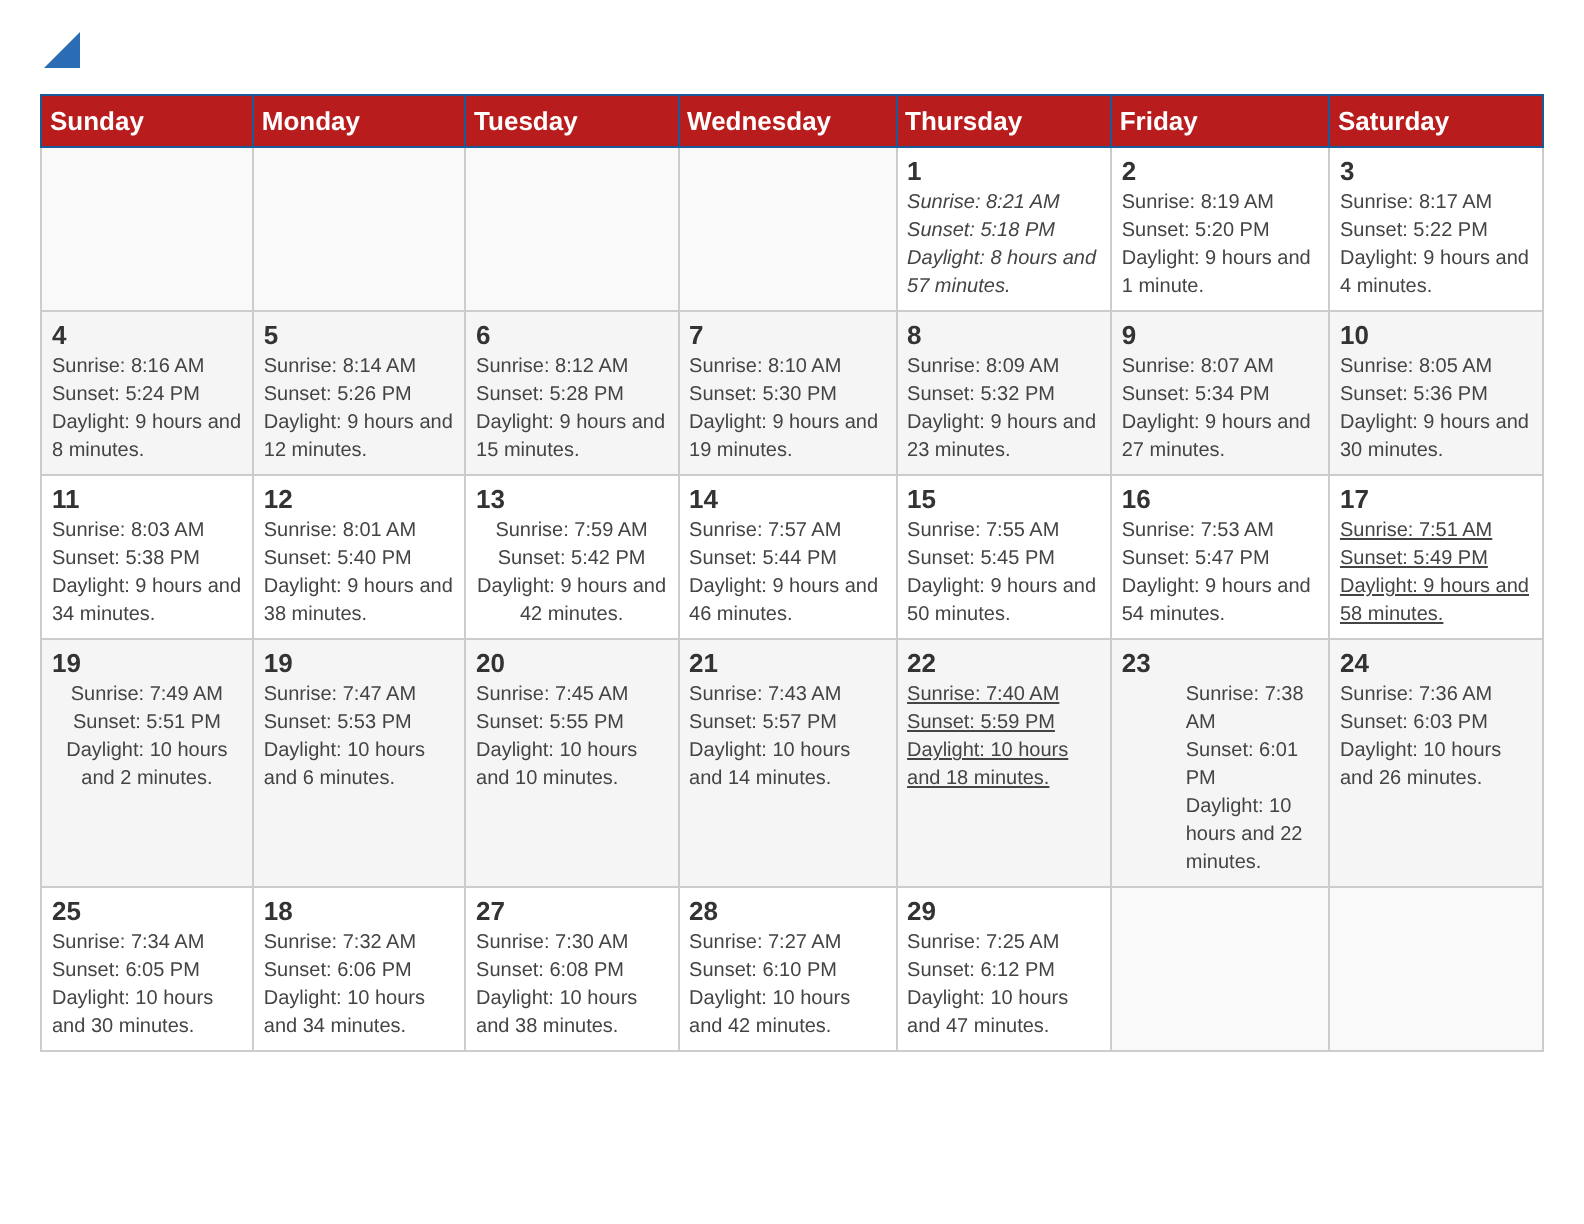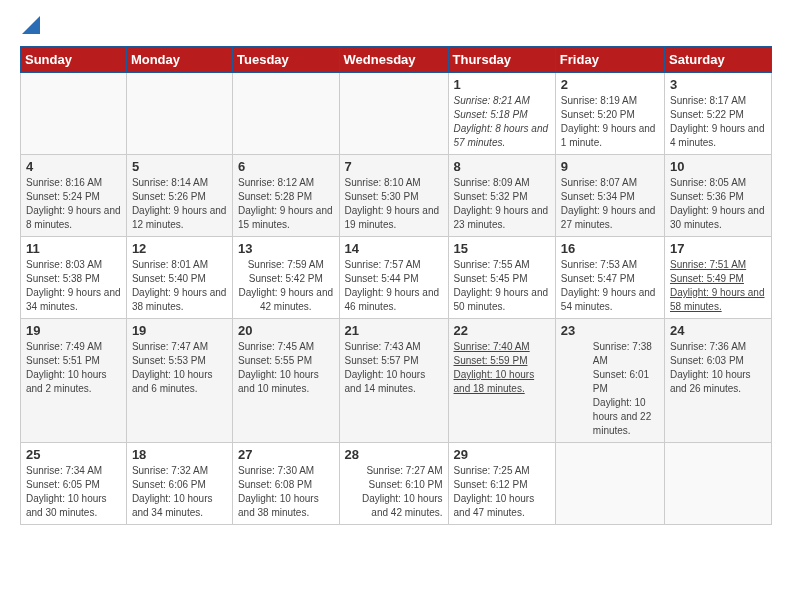--- a/index.html
+++ b/index.html
@@ -183,21 +183,21 @@
           <td>
             <span class="day-number">17</span>
             <div class="day-info" style="white-space: pre-line; text-decoration: underline;">Sunrise: 7:51 AM
 Sunset: 5:49 PM
 Daylight: 9 hours and 58 minutes.</div>
           </td>
         </tr>
         <tr>
           <td>
             <span class="day-number">19</span>
-            <div class="day-info" style="white-space: pre-line;">Sunrise: 7:49 AM
+            <div class="day-info" style="white-space: pre-line; text-align: center;">Sunrise: 7:49 AM
 Sunset: 5:51 PM
 Daylight: 10 hours and 2 minutes.</div>
           </td>
           <td>
             <span class="day-number">19</span>
             <div class="day-info" style="white-space: pre-line;">Sunrise: 7:47 AM
 Sunset: 5:53 PM
 Daylight: 10 hours and 6 minutes.</div>
           </td>
           <td>
@@ -245,21 +245,21 @@
 Daylight: 10 hours and 34 minutes.</div>
           </td>
           <td>
             <span class="day-number">27</span>
             <div class="day-info" style="white-space: pre-line;">Sunrise: 7:30 AM
 Sunset: 6:08 PM
 Daylight: 10 hours and 38 minutes.</div>
           </td>
           <td>
             <span class="day-number">28</span>
-            <div class="day-info" style="white-space: pre-line; text-align: right;">Sunrise: 7:27 AM
+            <div class="day-info" style="white-space: pre-line;">Sunrise: 7:27 AM
 Sunset: 6:10 PM
 Daylight: 10 hours and 42 minutes.</div>
           </td>
           <td>
             <span class="day-number">29</span>
             <div class="day-info" style="white-space: pre-line;">Sunrise: 7:25 AM
 Sunset: 6:12 PM
 Daylight: 10 hours and 47 minutes.</div>
           </td>
           <td class="empty-cell"></td>

